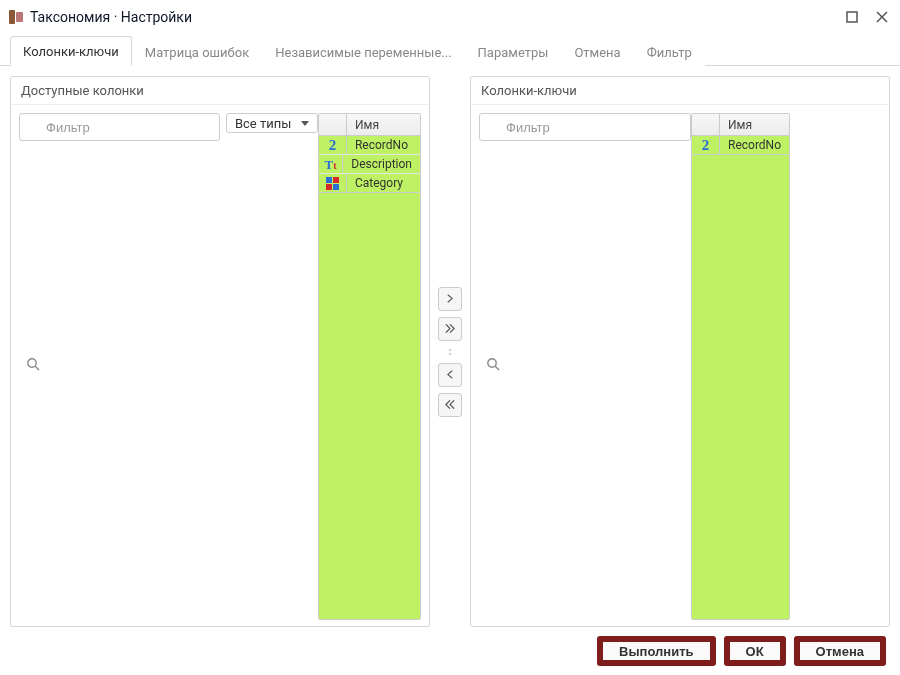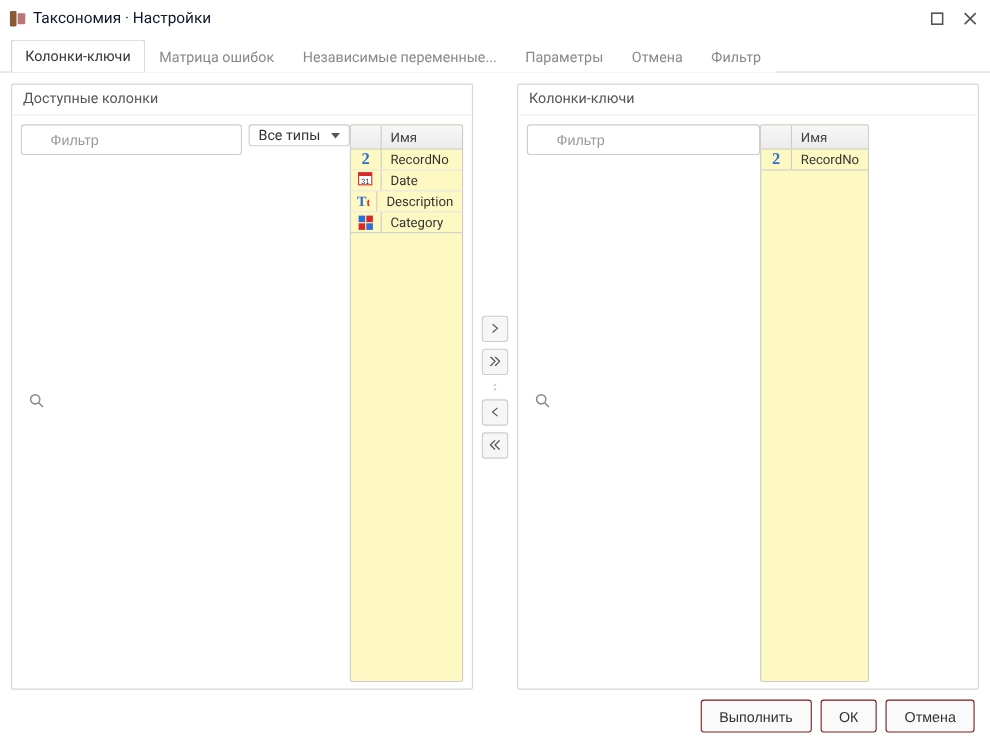--- a/index.html
+++ b/index.html
@@ -17,35 +17,35 @@
   .panel { flex:1; border:1px solid #d6d6d6; border-radius:2px; display:flex; flex-direction:column; min-width:0;justify-content:space-between; }
   .panel-header { padding:6px 10px; font-size:13px; color:#555; border-bottom:1px solid #eee; }
   .panel-body { padding:8px 8px 6px 8px; display:flex; flex-direction:row; flex:1; min-height:0; }
   .filterrow { display:flex; gap:6px; margin-bottom:6px; }
   .filterbox { flex:1; position:relative; }
   .filterbox input { width:100%; height:28px; border:1px solid #ccc; border-radius:3px; padding:0 8px 0 26px; font-size:13px; color:#333; }
   .filterbox input::placeholder { color:#999; }
   .filterbox .mag { position:absolute; left:7px; top:50%; transform:translateY(-50%); width:14px; height:14px; color:#888; }
   .typeselect { width:92px; height:20px; border:1px solid #ccc; border-radius:3px; background:#fff; display:flex; align-items:center; justify-content:space-between; padding:0 8px; font-size:13px; color:#333; cursor:pointer; }
   .typeselect .caret { width:0;height:0;border-left:4px solid transparent;border-right:4px solid transparent;border-top:5px solid #555; }
-  .grid { border:1px solid #ccc; border-radius:2px; overflow:hidden; background:#fef9c3; }
+  .grid { border:1px solid #ccc; border-radius:2px; overflow:hidden; background:#bef264; }
   .grid-head { display:flex; background:linear-gradient(#f7f7f7,#ececec); border-bottom:1px solid #ccc; height:22px; }
   .grid-head .col-icon { width:28px; border-right:1px solid #ccc; }
   .grid-head .col-name { flex:1; display:flex; align-items:center; padding:0 8px; font-size:12px; color:#444; }
   .grid-rows { }
   .row { display:flex; height:19px; align-items:center; border-bottom:1px solid #e6e6e6; }
   .row:last-child { border-bottom:1px solid #ccc; }
   .row .cell-icon { width:28px; display:flex; align-items:center; justify-content:center; border-right:1px solid #ccc; height:100%; }
   .row .cell-name { flex:1; padding:0 8px; font-size:12px; color:#333; }
   .midbuttons { width:40px; display:flex; flex-direction:column; align-items:center; justify-content:center; gap:6px; padding:0 4px; }
   .midbtngroup { display:flex; flex-direction:column; gap:6px; }
   .midbtn { width:24px; height:24px; border:1px solid #ccc; background:#f6f6f6; border-radius:3px; display:flex; align-items:center; justify-content:center; cursor:pointer; color:#555; font-size:11px; }
   .midspacer { height:6px; width:2px; border-left:2px dotted #ccc; margin:2px 0 2px 0; }
   .footer { height:48px; display:flex; align-items:center; justify-content:flex-end; gap:8px; padding:0 14px; }
-  .btn { height:30px; padding:0 16px; border:1px solid #7f1d1d; background:#fafafa; border-radius:3px; font-size:13px; color:#333; cursor:pointer; }
+  .btn { height:30px; padding:0 16px; border:6px solid #7f1d1d; background:#fafafa; border-radius:3px; font-size:13px; color:#333; cursor:pointer;font-weight:bold; }
   
   .ico-num { font-weight:bold; font-family: Georgia, serif; color:#2a6fd6; font-size:15px; line-height:1; }
   .ico-cal { width:14px; height:14px; }
   .ico-grid4 { display:grid; grid-template-columns:6px 6px; grid-template-rows:6px 6px; gap:1px; }
   .ico-grid4 span:nth-child(1){background:#2a6fd6;}
   .ico-grid4 span:nth-child(2){background:#d62a2a;}
   .ico-grid4 span:nth-child(3){background:#d62a2a;}
   .ico-grid4 span:nth-child(4){background:#2a6fd6;}
   .ico-tt { font-family: Georgia,serif; font-weight:bold; font-size:13px; line-height:1; }
   .ico-tt .big{ color:#2a6fd6; }
@@ -114,30 +114,20 @@
           </div>
           <div class="grid-rows" id="left-rows">
               <div class="row">
                 <div class="cell-icon">
                   <span class="ico-num">2</span>
                 </div>
                 <div class="cell-name">RecordNo</div>
               </div>
               <div class="row">
                 <div class="cell-icon">
-                  <span><svg class="ico-cal" viewBox="0 0 14 14">
-                      <rect x="1" y="2" width="12" height="11" fill="#fff" stroke="#d62a2a" stroke-width="1"></rect>
-                      <rect x="1" y="2" width="12" height="3" fill="#d62a2a"></rect>
-                      <text x="7" y="12" font-size="7" text-anchor="middle" fill="#333" font-family="Arial">31</text>
-                    </svg></span>
-                </div>
-                <div class="cell-name">Date</div>
-              </div>
-              <div class="row">
-                <div class="cell-icon">
                   <span class="ico-tt"><span class="big">T</span><span class="small">t</span></span>
                 </div>
                 <div class="cell-name">Description</div>
               </div>
               <div class="row">
                 <div class="cell-icon">
                   <span class="ico-grid4">
                     <span></span>
                     <span></span>
                     <span></span>

